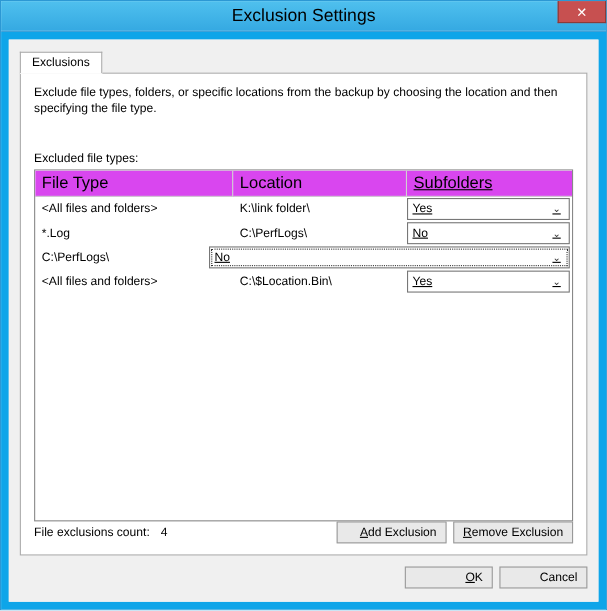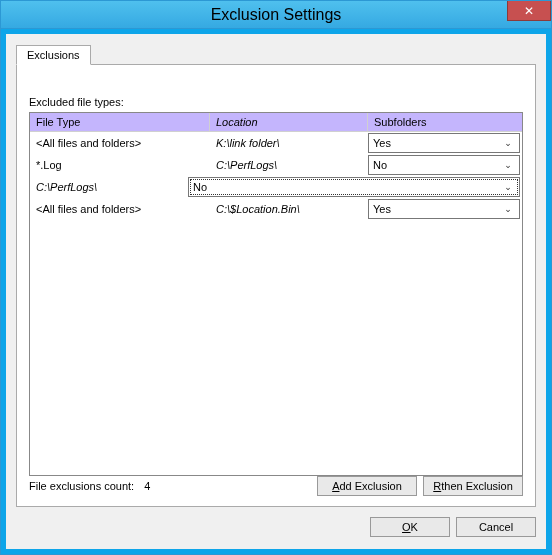--- a/index.html
+++ b/index.html
@@ -11,21 +11,21 @@
 }
 .window {
   width: 552px;
   height: 555px;
   border: 1px solid #2c98d4;
   background: #fff;
   display: flex;
   flex-direction: column;
 }
 .outer-border {
-  border: 5px solid #0ea5e9;
+  border: 7px solid #0ea5e9;
   flex: 1;
   display: flex;
   flex-direction: column;
   background: #f0f0f0;
 }
 .titlebar {
   height: 28px;
   background: linear-gradient(#4fc0ee, #35a9e2);
   display: flex;
   align-items: center;
@@ -94,27 +94,27 @@
   background: #fff;
 }
 .grid-header {
   display: flex;
   background: #fff;
 }
 .grid-header .hcell {
   border-right: 1px solid #d0d0d0;
   border-bottom: 1px solid #d0d0d0;
   padding: 3px 6px;
-  background: #c4b5fd;
-  font-size: 11px;
+  background: #d946ef;
+  font-size: 15px;
 }
 .grid-header .hcell:last-child { border-right: none; }
 .col1 { width: 180px; }
-.col2 { width: 158px; font-style: italic; }
-.col3 { flex: 1; }
+.col2 { width: 158px; }
+.col3 { flex: 1; text-decoration: underline; }
 .grid-body { flex: 1; overflow: auto; }
 .grid-row {
   display: flex;
   height: 22px;
 }
 .gcell {
   padding: 2px 6px;
   font-size: 11px;
   display: flex;
   align-items: center;
@@ -146,21 +146,21 @@
 }
 .footer-row .count-lbl { }
 .footer-row .count-val { margin-left: 10px; }
 .spacer { flex: 1; }
 .btn {
   border: 1px solid #999;
   background: #e9e9e9;
   padding: 3px 8px;
   font-size: 11px;
   min-width: 100px;
-  text-align: center;
+  text-align: right;
   margin-left: 6px;
 }
 .btn u { text-decoration: underline; }
 .dialog-buttons {
   display: flex;
   justify-content: flex-end;
   padding: 10px 0 2px 0;
 }
 .dialog-buttons .btn { min-width: 80px; }
 </style>
@@ -175,20 +175,21 @@
     </div>
   </div>
   <div class="outer-border">
     <div class="content">
 
       <div class="tabstrip">
         <div class="tab">Exclusions</div>
       </div>
 
       <div class="tabpanel">
+        <div class="desc">Exclude file types, folders, or specific locations from the backup by choosing the location and then specifying the file type.</div>
         <div class="label">Excluded file types:</div>
 
         <div class="grid">
           <div class="grid-header">
             <div class="hcell col1">File Type</div>
             <div class="hcell col2">Location</div>
             <div class="hcell col3">Subfolders</div>
           </div>
           <div class="grid-body" id="grid-body">
               <div class="grid-row">
@@ -234,21 +235,21 @@
         </div>
 
         <div class="footer-row">
           <span class="count-lbl">File exclusions count:</span>
           <span class="count-val">4</span>
           <span class="spacer"></span>
           <div class="btn">
             <span><u>A</u><span>dd Exclusion</span></span>
           </div>
           <div class="btn">
-            <span><u>R</u><span>then Exclusion</span></span>
+            <span><u>R</u><span>emove Exclusion</span></span>
           </div>
         </div>
       </div>
 
       <div class="dialog-buttons">
         <div class="btn">
           <span><u>O</u><span>K</span></span>
         </div>
         <div class="btn">
           <span>Cancel</span>

